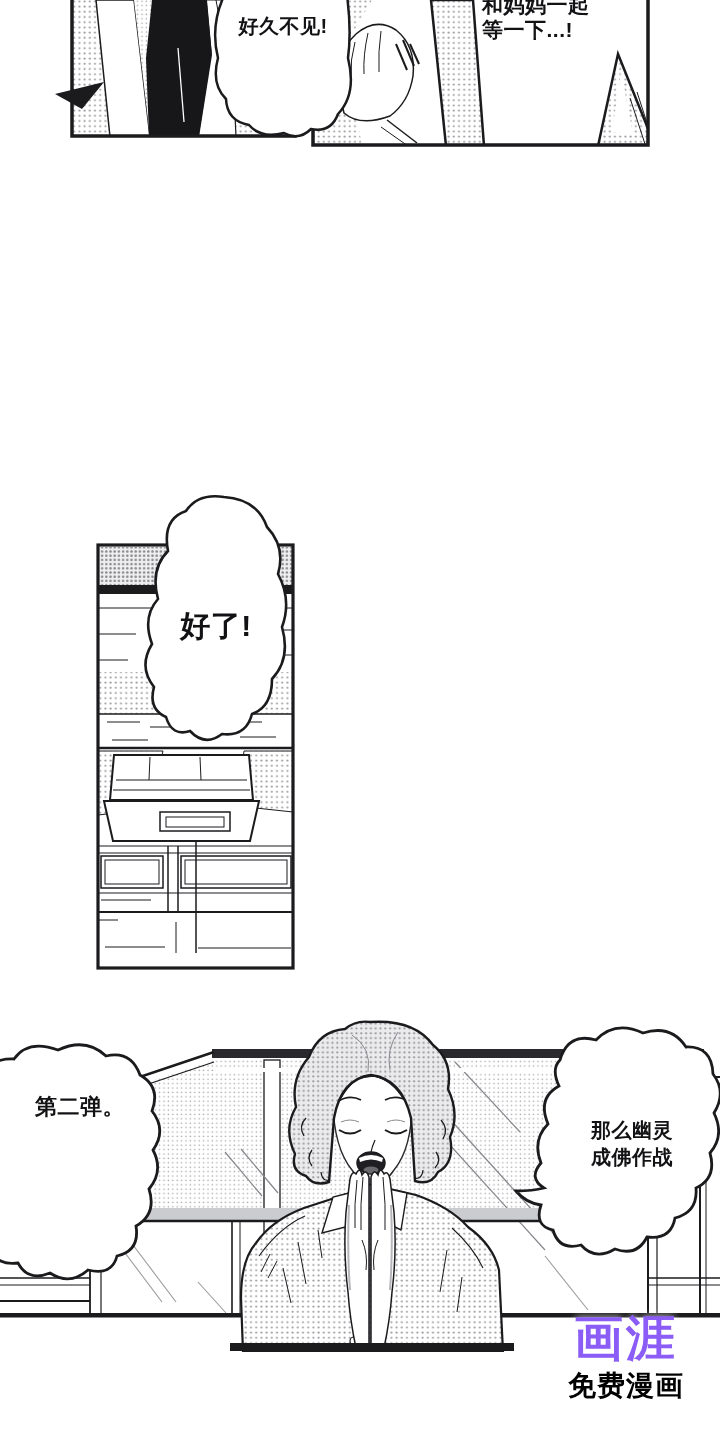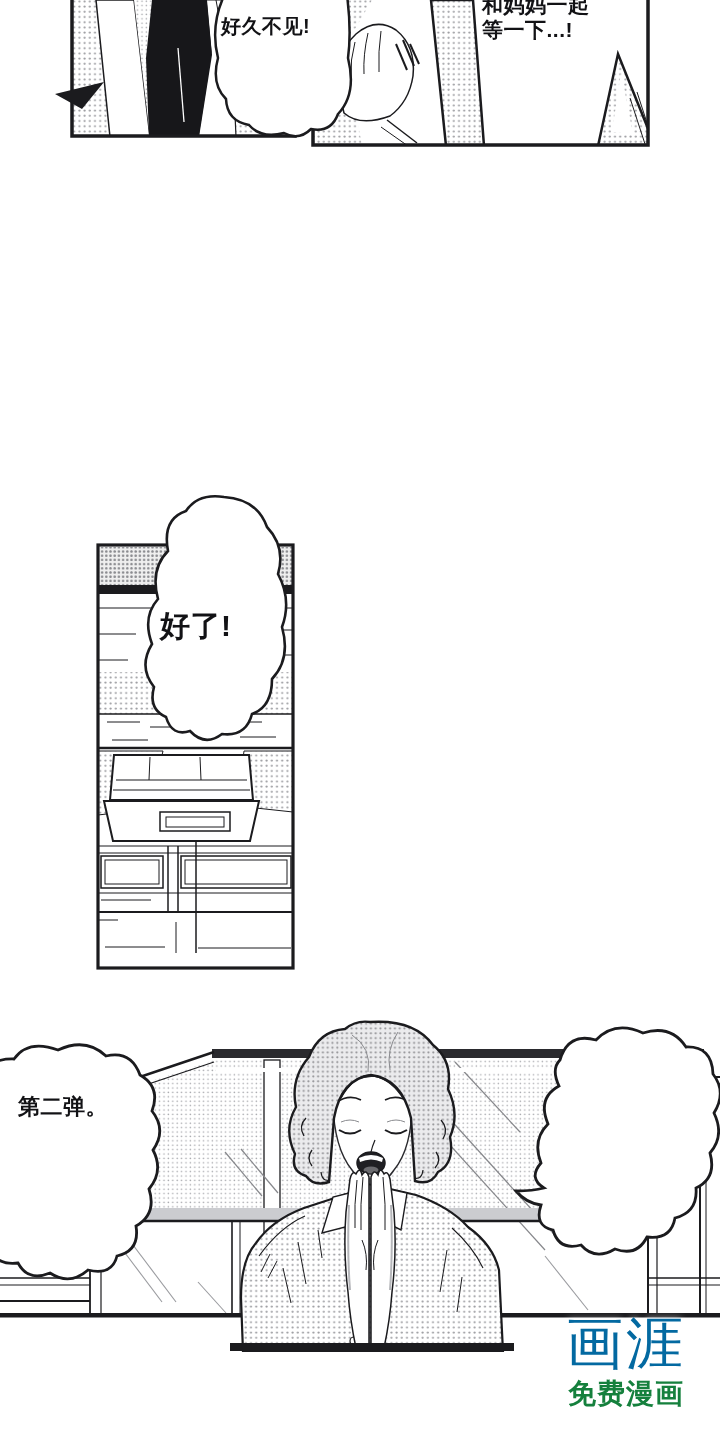--- a/index.html
+++ b/index.html
@@ -1,24 +1,24 @@
 <!DOCTYPE html>
 <html><head>
 <meta charset="utf-8">
 <style>
   html,body{margin:0;padding:0;background:#ffffff;}
   #comic-page{position:relative;width:720px;height:1440px;background:#ffffff;overflow:hidden;
     font-family:"Liberation Sans","DejaVu Sans",sans-serif;}
   #artwork{position:absolute;left:0;top:0;z-index:1;}
-  .speech{position:absolute;z-index:3;font-weight:700;color:#121215;text-align:left;
+  .speech{position:absolute;z-index:3;font-weight:700;color:#121215;text-align:center;
     letter-spacing:0.5px;white-space:nowrap;}
   .watermark{position:absolute;z-index:3;text-align:center;}
-  .logo-main{font-size:57px;font-weight:400;color:#0369a1;letter-spacing:3px;line-height:1.02;
+  .logo-main{font-size:49px;font-weight:700;color:#8b5cf6;letter-spacing:3px;line-height:1.02;
     text-shadow:0 0 7px rgba(255,255,255,0.95);}
-  .logo-sub{font-size:28px;font-weight:800;color:#15803d;letter-spacing:1px;margin-top:3px;
+  .logo-sub{font-size:28px;font-weight:800;color:#000000;letter-spacing:1px;margin-top:3px;
     text-shadow:0 0 5px rgba(255,255,255,0.95);}
 </style>
 </head>
 <body>
 
 <div id="comic-page">
 
 <svg id="artwork" width="720" height="1440" viewBox="0 0 720 1440" xmlns="http://www.w3.org/2000/svg">
   <defs>
     <pattern id="pd" width="5.2" height="5.2" patternUnits="userSpaceOnUse">
@@ -260,19 +260,23 @@
 
 <div class="speech" style="left:482px;top:-8px;width:160px;text-align:left;font-size:21px;line-height:25px;">
   <div>和妈妈一起</div>
   <div>等一下...!</div>
 </div>
 
 <div class="speech" style="left:160px;top:606px;width:112px;font-size:30px;">好了!</div>
 
 <div class="speech" style="left:18px;top:1092px;width:124px;font-size:22px;">第二弹。</div>
 
+<div class="speech" style="left:556px;top:1117px;width:152px;font-size:20px;line-height:27px;">
+  <div>那么幽灵</div>
+  <div>成佛作战</div>
+</div>
 
 <div class="watermark" style="left:556px;top:1314px;width:140px;">
   <div class="logo-main">画涯</div>
   <div class="logo-sub">免费漫画</div>
 </div>
 
 </div>
 
 </body></html>

